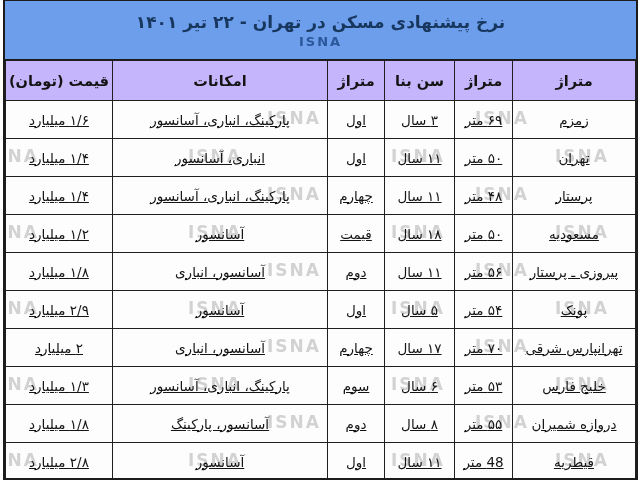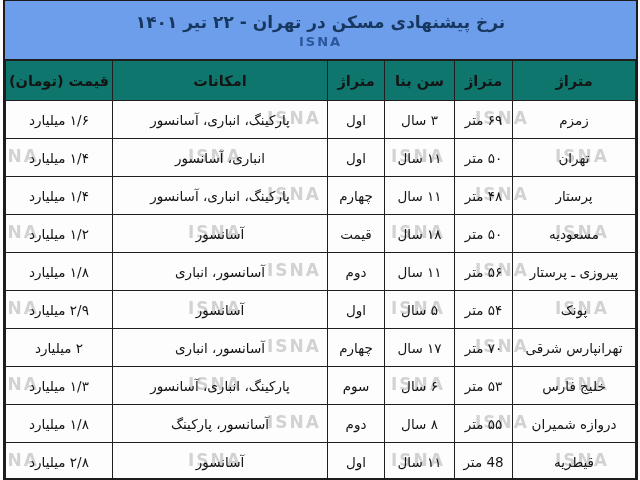--- a/index.html
+++ b/index.html
@@ -23,28 +23,28 @@
   }
   .agency{
     font-size:13px;font-weight:bold;color:#2b579a;letter-spacing:2px;
     direction:ltr;
   }
   table{
     width:100%;border-collapse:collapse;table-layout:fixed;direction:rtl;
     position:relative;z-index:2;
   }
   th{
-    background:#0f766e;border:1px solid #1f1f1f;height:39px;
+    background:#c4b5fd;border:1px solid #1f1f1f;height:39px;
     font-size:14.5px;font-weight:bold;color:#141414;text-align:center;
     padding:0 2px;
   }
   td{
     border:1px solid #1f1f1f;height:37px;background:transparent;
     font-size:13.5px;color:#141414;text-align:center;padding:0 2px;
-    white-space:nowrap;overflow:hidden;
+    white-space:nowrap;overflow:hidden;text-decoration:underline;
   }
   .watermark-layer{
     position:absolute;left:0;top:0;width:100%;height:100%;z-index:1;
     direction:ltr;pointer-events:none;
   }
   .watermark{
     position:absolute;font-size:17px;font-weight:bold;color:#b9b9b9;
     opacity:.62;letter-spacing:2px;direction:ltr;
   }
 </style>

